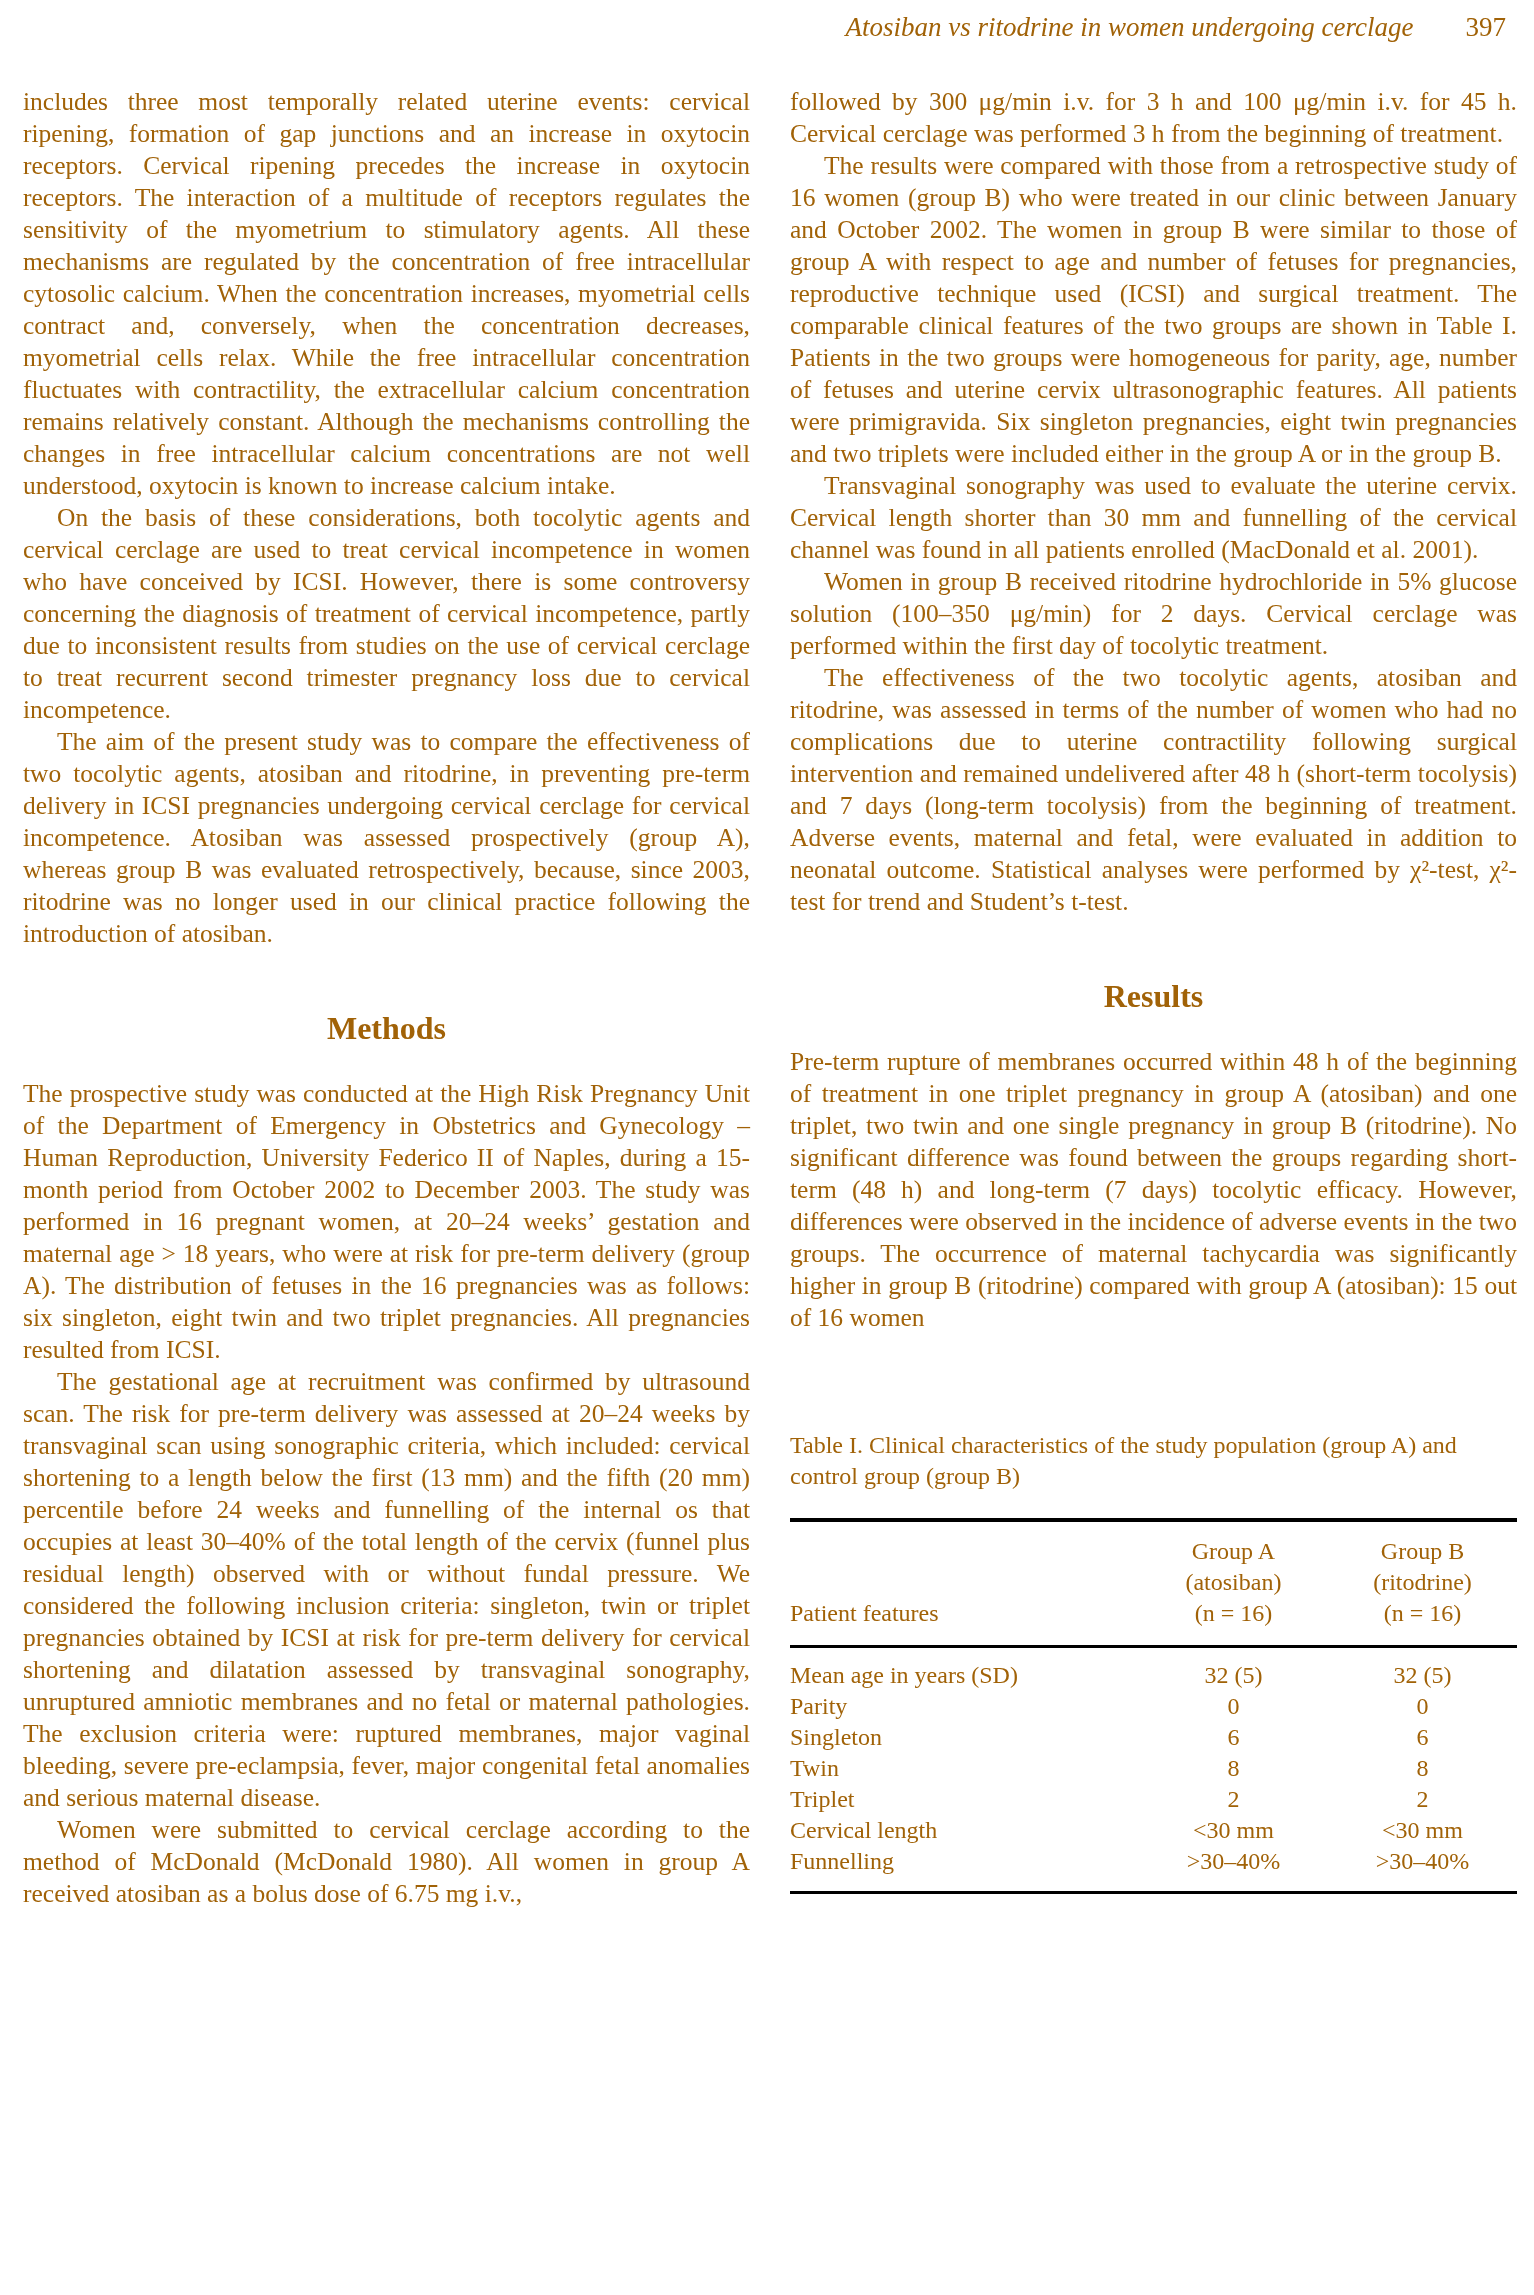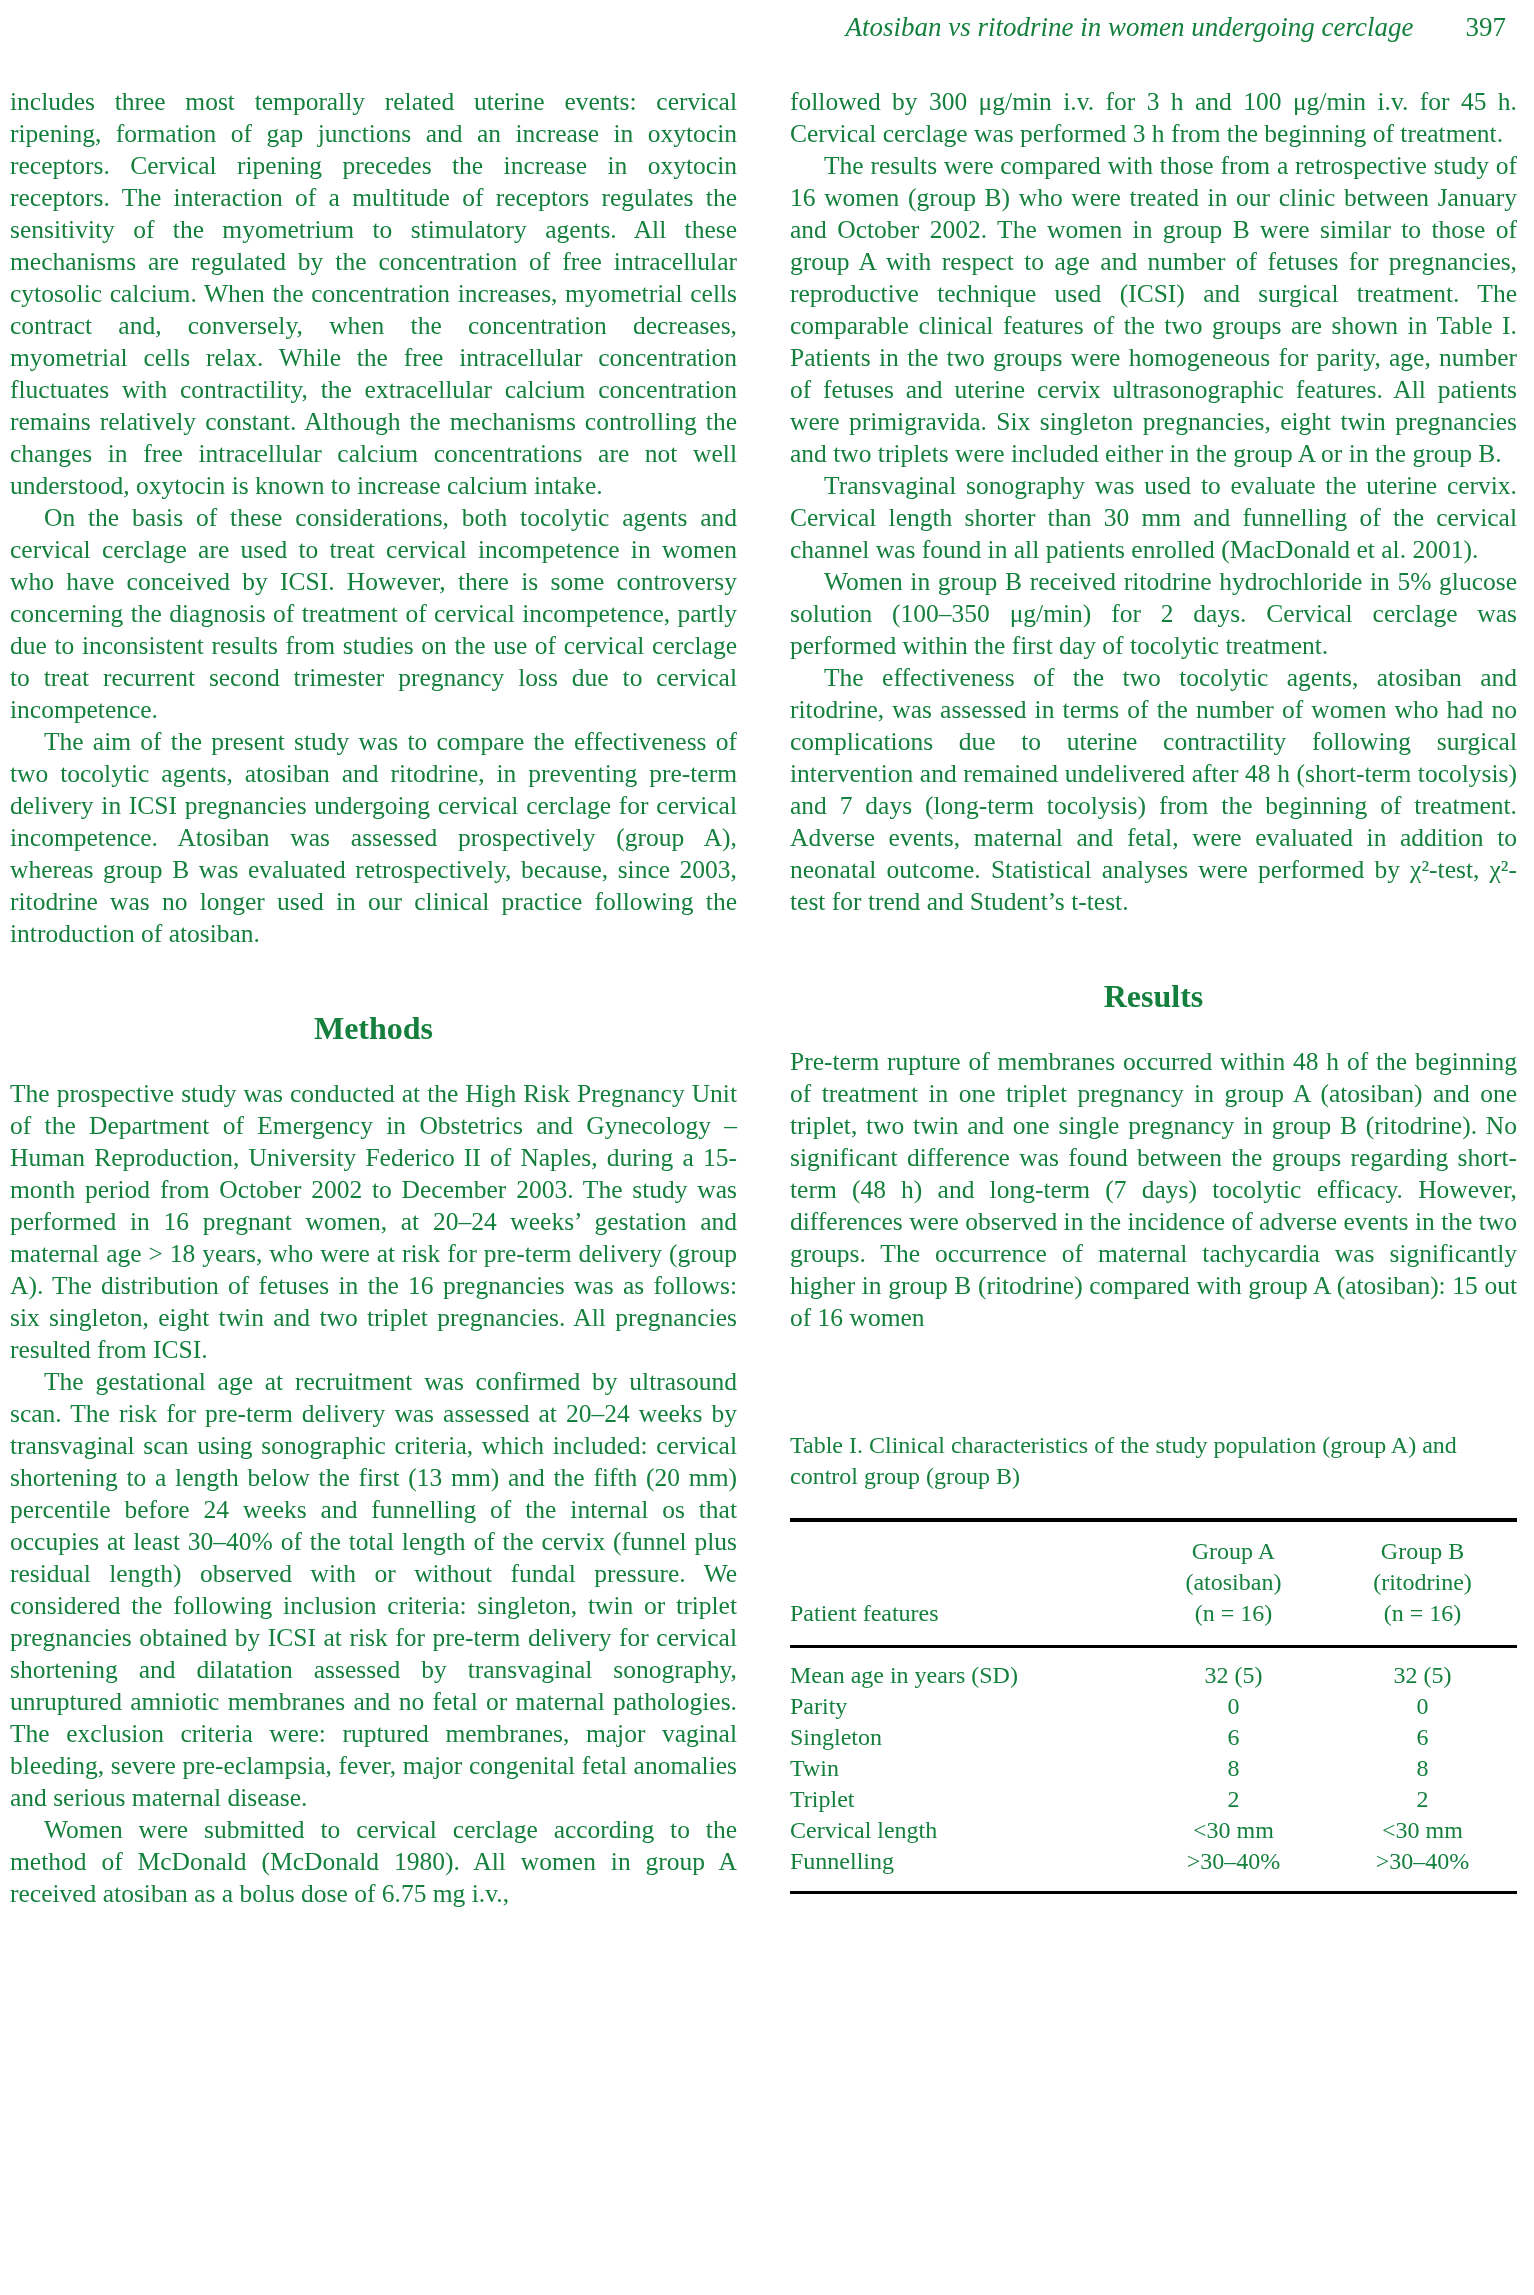--- a/index.html
+++ b/index.html
@@ -1,32 +1,32 @@
 <!DOCTYPE html>
 <html><head>
 <meta charset="utf-8">
 <style>
   html,body { margin:0; padding:0; background:#e8e8e8; }
   .page {
     position:relative; width:1534px; height:2295px;
-    background:#ffffff; color:#15803d;
+    background:#ffffff; color:#a16207;
     font-family:"Liberation Serif", "DejaVu Serif", serif;
     overflow:hidden; margin:0 auto;
   }
   .running-head {
     position:absolute; top:10px; left:23px; right:28px;
     text-align:right; font-size:27px; line-height:34px; white-space:nowrap;
   }
   .running-head .title { font-style:italic; }
   .running-head .pageno { display:inline-block; margin-left:52px; font-style:normal; }
   .col {
     position:absolute; top:86px; width:727px;
     font-size:25.5px; line-height:32px; text-align:justify;
   }
-  .col-left  { left:10px; }
+  .col-left  { left:23px; }
   .col-right { left:790px; }
   .col p { margin:0; }
   .col p.indent { text-indent:34px; }
   h2.section {
     font-size:32px; line-height:32px; font-weight:bold;
     margin:62px 0 34px 0; text-align:center;
   }
   
   .tablewrap { margin-top:96px; font-size:24px; line-height:31px; }
   .tablewrap .caption { text-align:left; max-width:705px; margin:0 0 26px 0;font-family:Liberation Serif, serif; }

